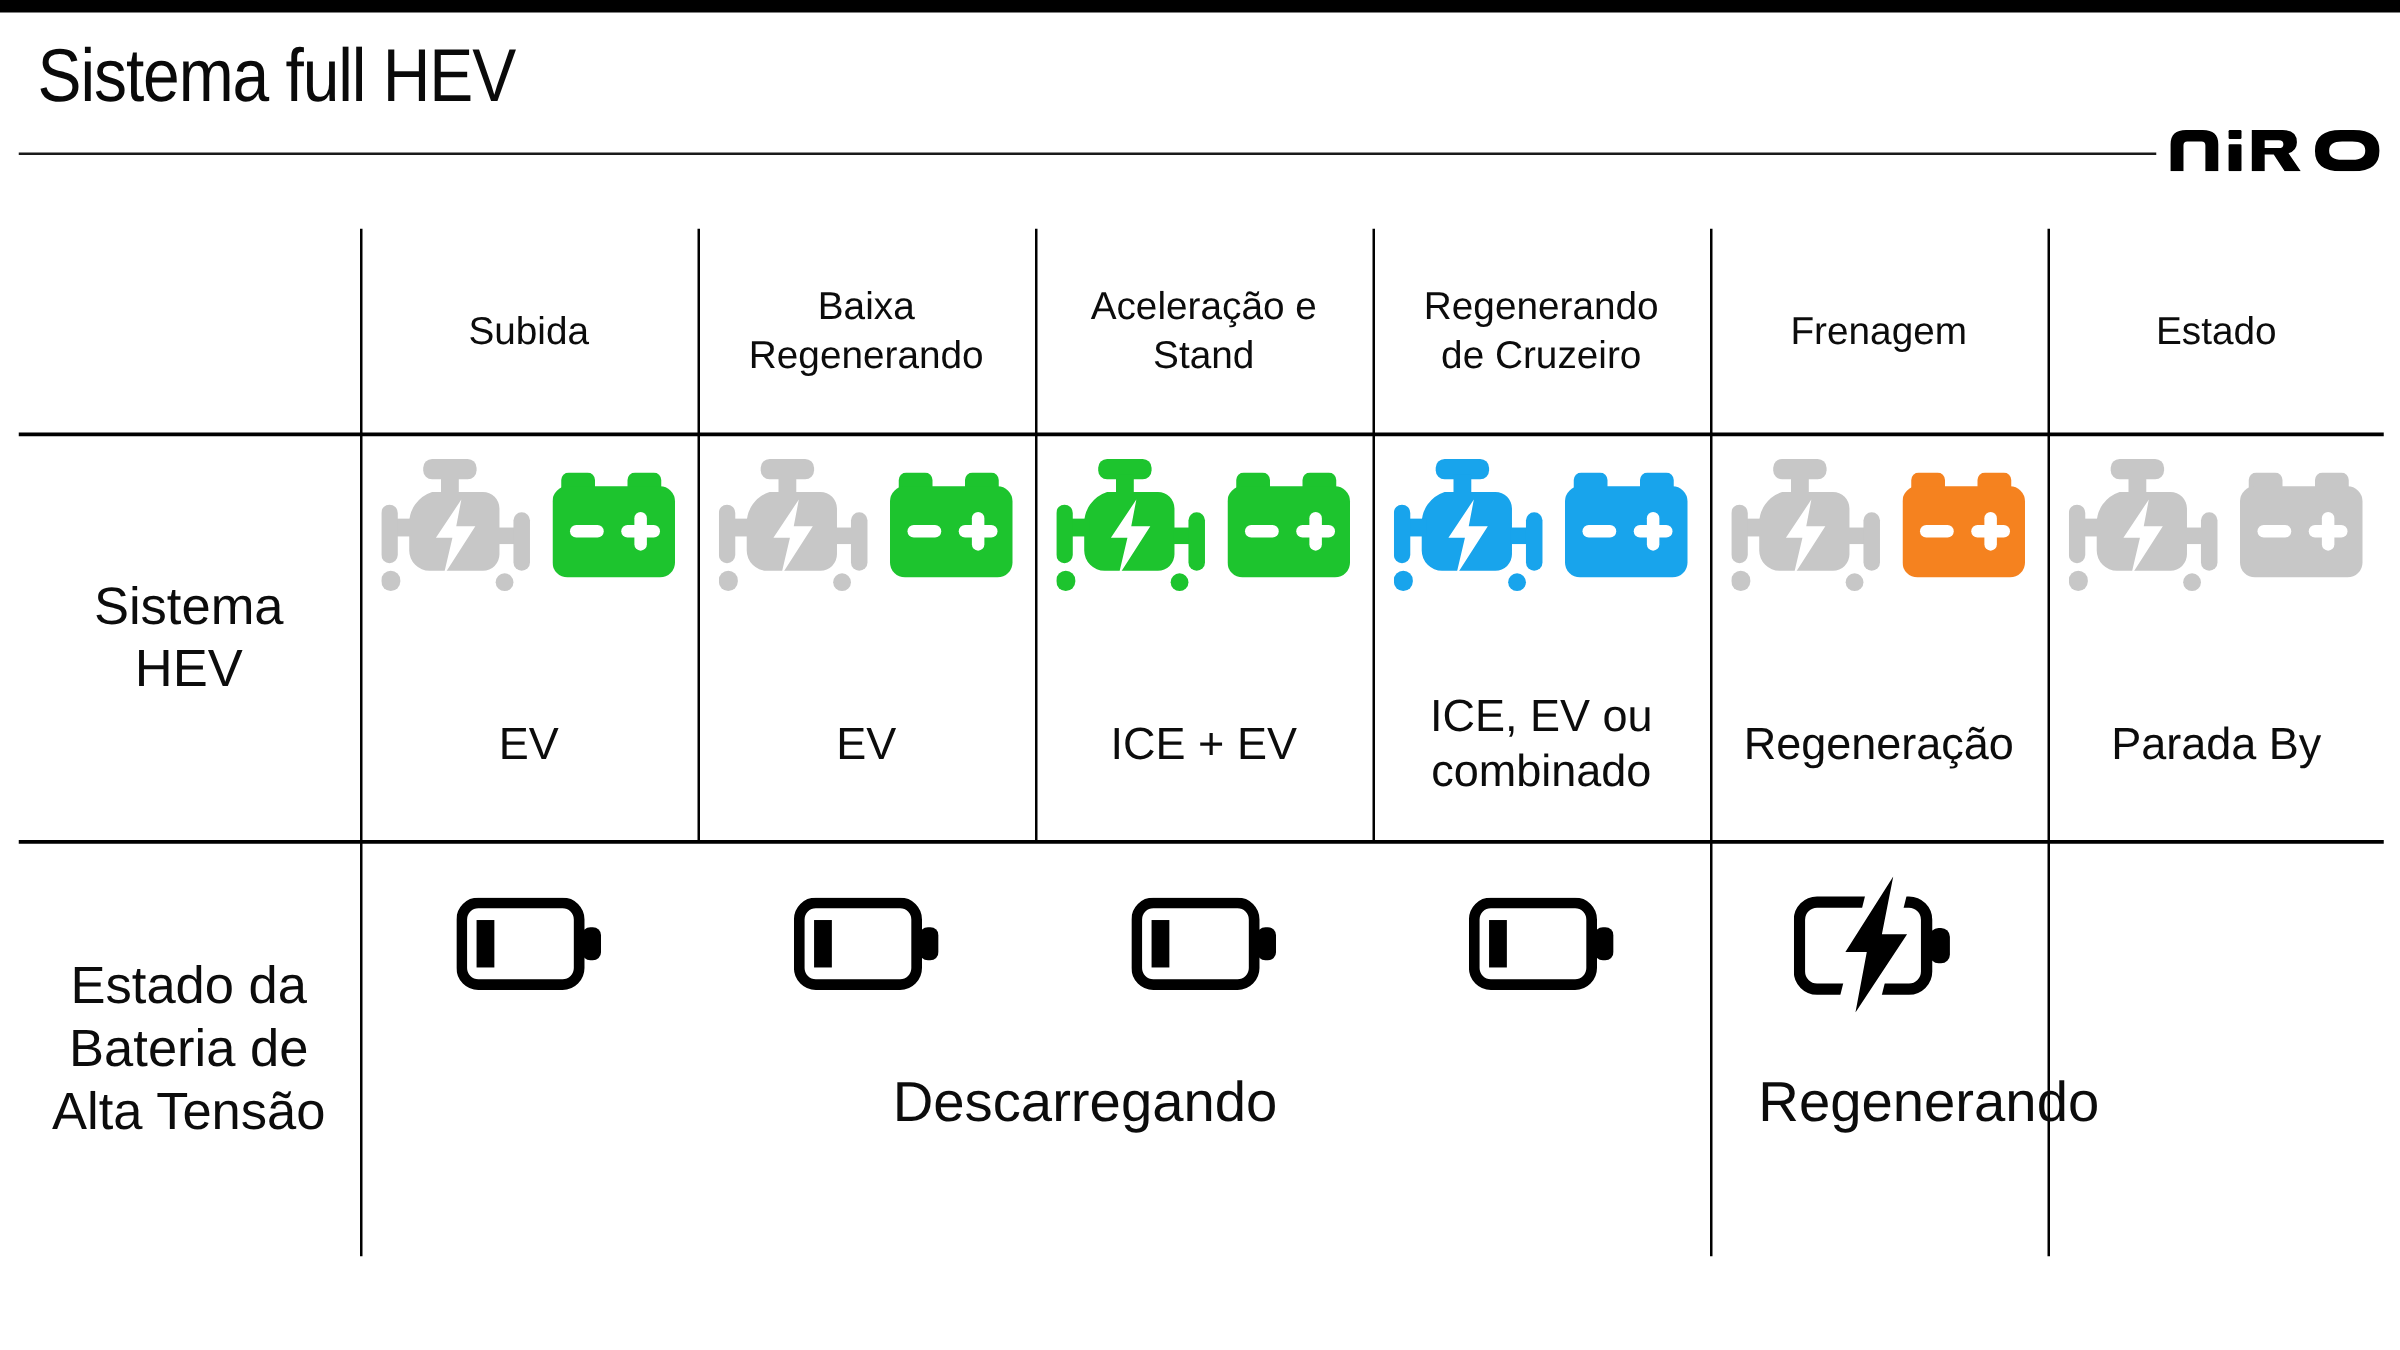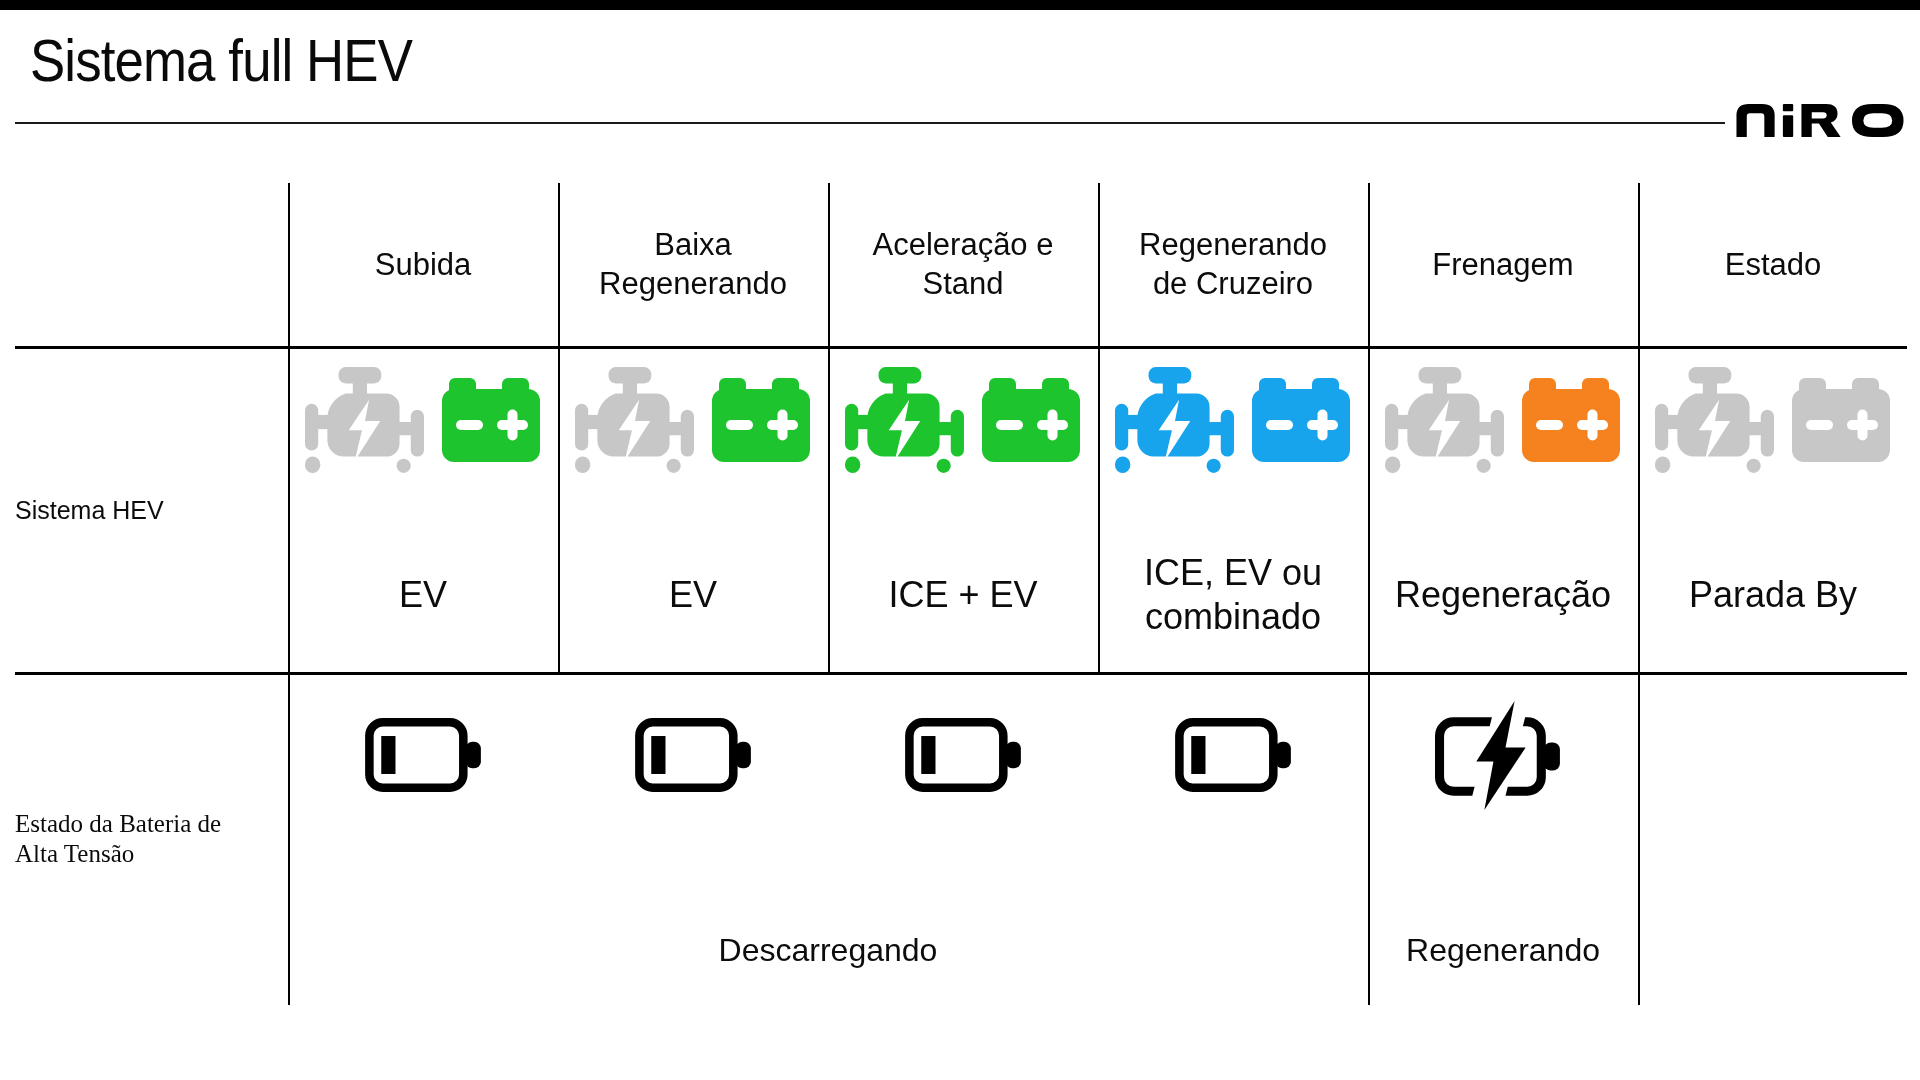--- a/index.html
+++ b/index.html
@@ -10,34 +10,34 @@
   .title{left:30px;top:26px;font-size:60px;letter-spacing:-1px;transform:scaleX(.88);
          transform-origin:left center;white-space:nowrap;color:#0a0a0a;}
   .title-rule{left:15px;top:122px;width:1710px;height:2px;background:#1a1a1a;}
   .logo{right:12px;top:104px;width:176px;height:33px;}
   .vline{width:2px;background:#000;top:183px;}
   .vline.tall{height:822px;}
   .vline.short{height:490px;}
   .hline{left:15px;width:1892px;height:3px;background:#000;}
   .hcell{top:183px;height:164px;width:270px;display:flex;align-items:center;justify-content:center;
          text-align:center;font-size:31px;line-height:1.25;padding:0 24px;box-sizing:border-box;}
-  .rowlabel{left:0;width:255px;display:flex;align-items:center;font-size:25px;line-height:1.2;
-            padding-left:15px;box-sizing:border-box;}
+  .rowlabel{left:16px;width:255px;display:flex;align-items:center;font-size:42px;line-height:1.2;
+            padding-left:15px;box-sizing:border-box;text-align:center;}
   .row1label{top:347px;height:326px;}
-  .row2label{top:673px;height:332px;font-family:Liberation Serif, serif;}
+  .row2label{top:673px;height:332px;}
   .icell{top:352px;height:136px;width:270px;display:flex;align-items:center;justify-content:center;gap:17px;}
   .icell svg.engine{width:120px;height:106px;}
   .icell svg.batt{width:100px;height:84px;}
   .mcell{top:545px;height:100px;width:270px;display:flex;align-items:center;justify-content:center;
          text-align:center;font-size:36px;line-height:1.22;}
   .scell{top:698px;height:114px;width:270px;display:flex;align-items:center;justify-content:center;}
   .scell svg.lowbatt{width:116px;height:74px;color:#000;}
   .scell svg.chgbatt{width:136px;height:109px;color:#000;}
-  .soclabel{top:924px;height:52px;display:flex;align-items:center;justify-content:center;
-            font-size:32px;}
+  .soclabel{top:856px;height:52px;display:flex;align-items:center;justify-content:center;
+            font-size:45px;margin-left:40px;}
   .hidden-defs{position:absolute;width:0;height:0;overflow:hidden;}
 </style>
 </head>
 <body>
 
 <svg class="hidden-defs" aria-hidden="true">
   <defs>
     <symbol id="sym-engine" viewBox="0 0 118 104">
       <rect x="33" y="0" width="42" height="16" rx="7" fill="currentColor"></rect>
       <rect x="47" y="12" width="14" height="18" fill="currentColor"></rect>

